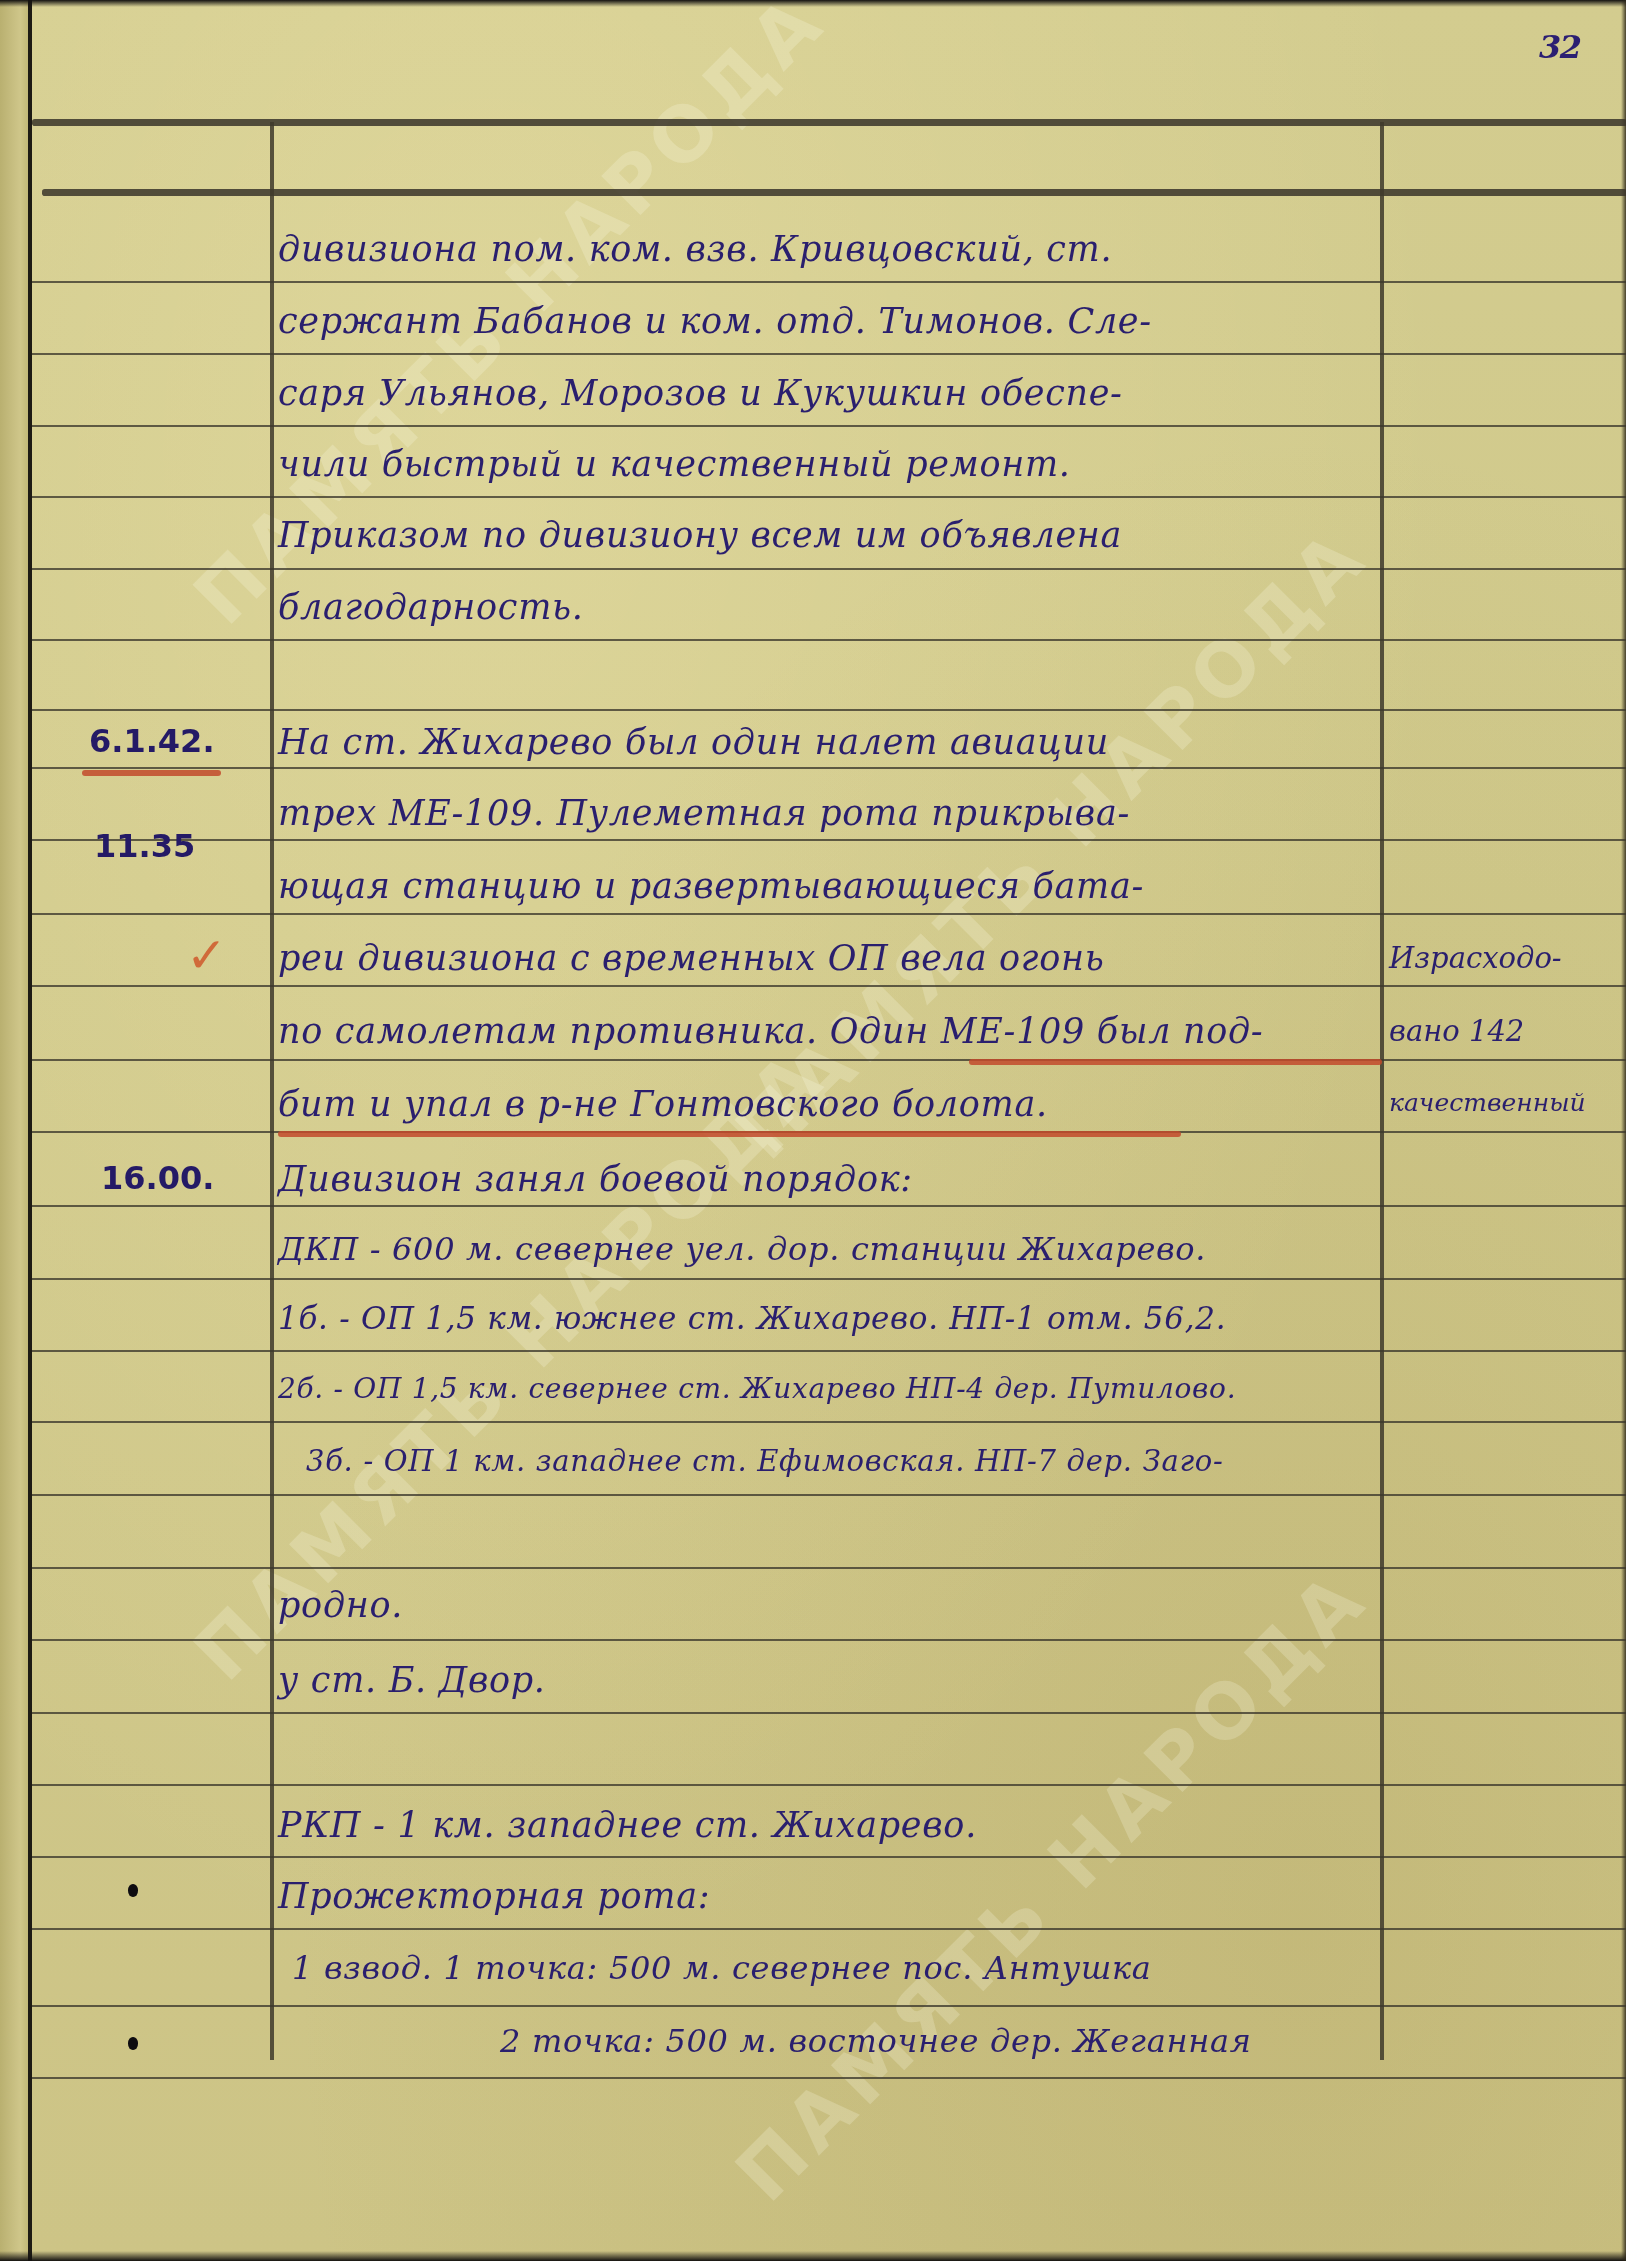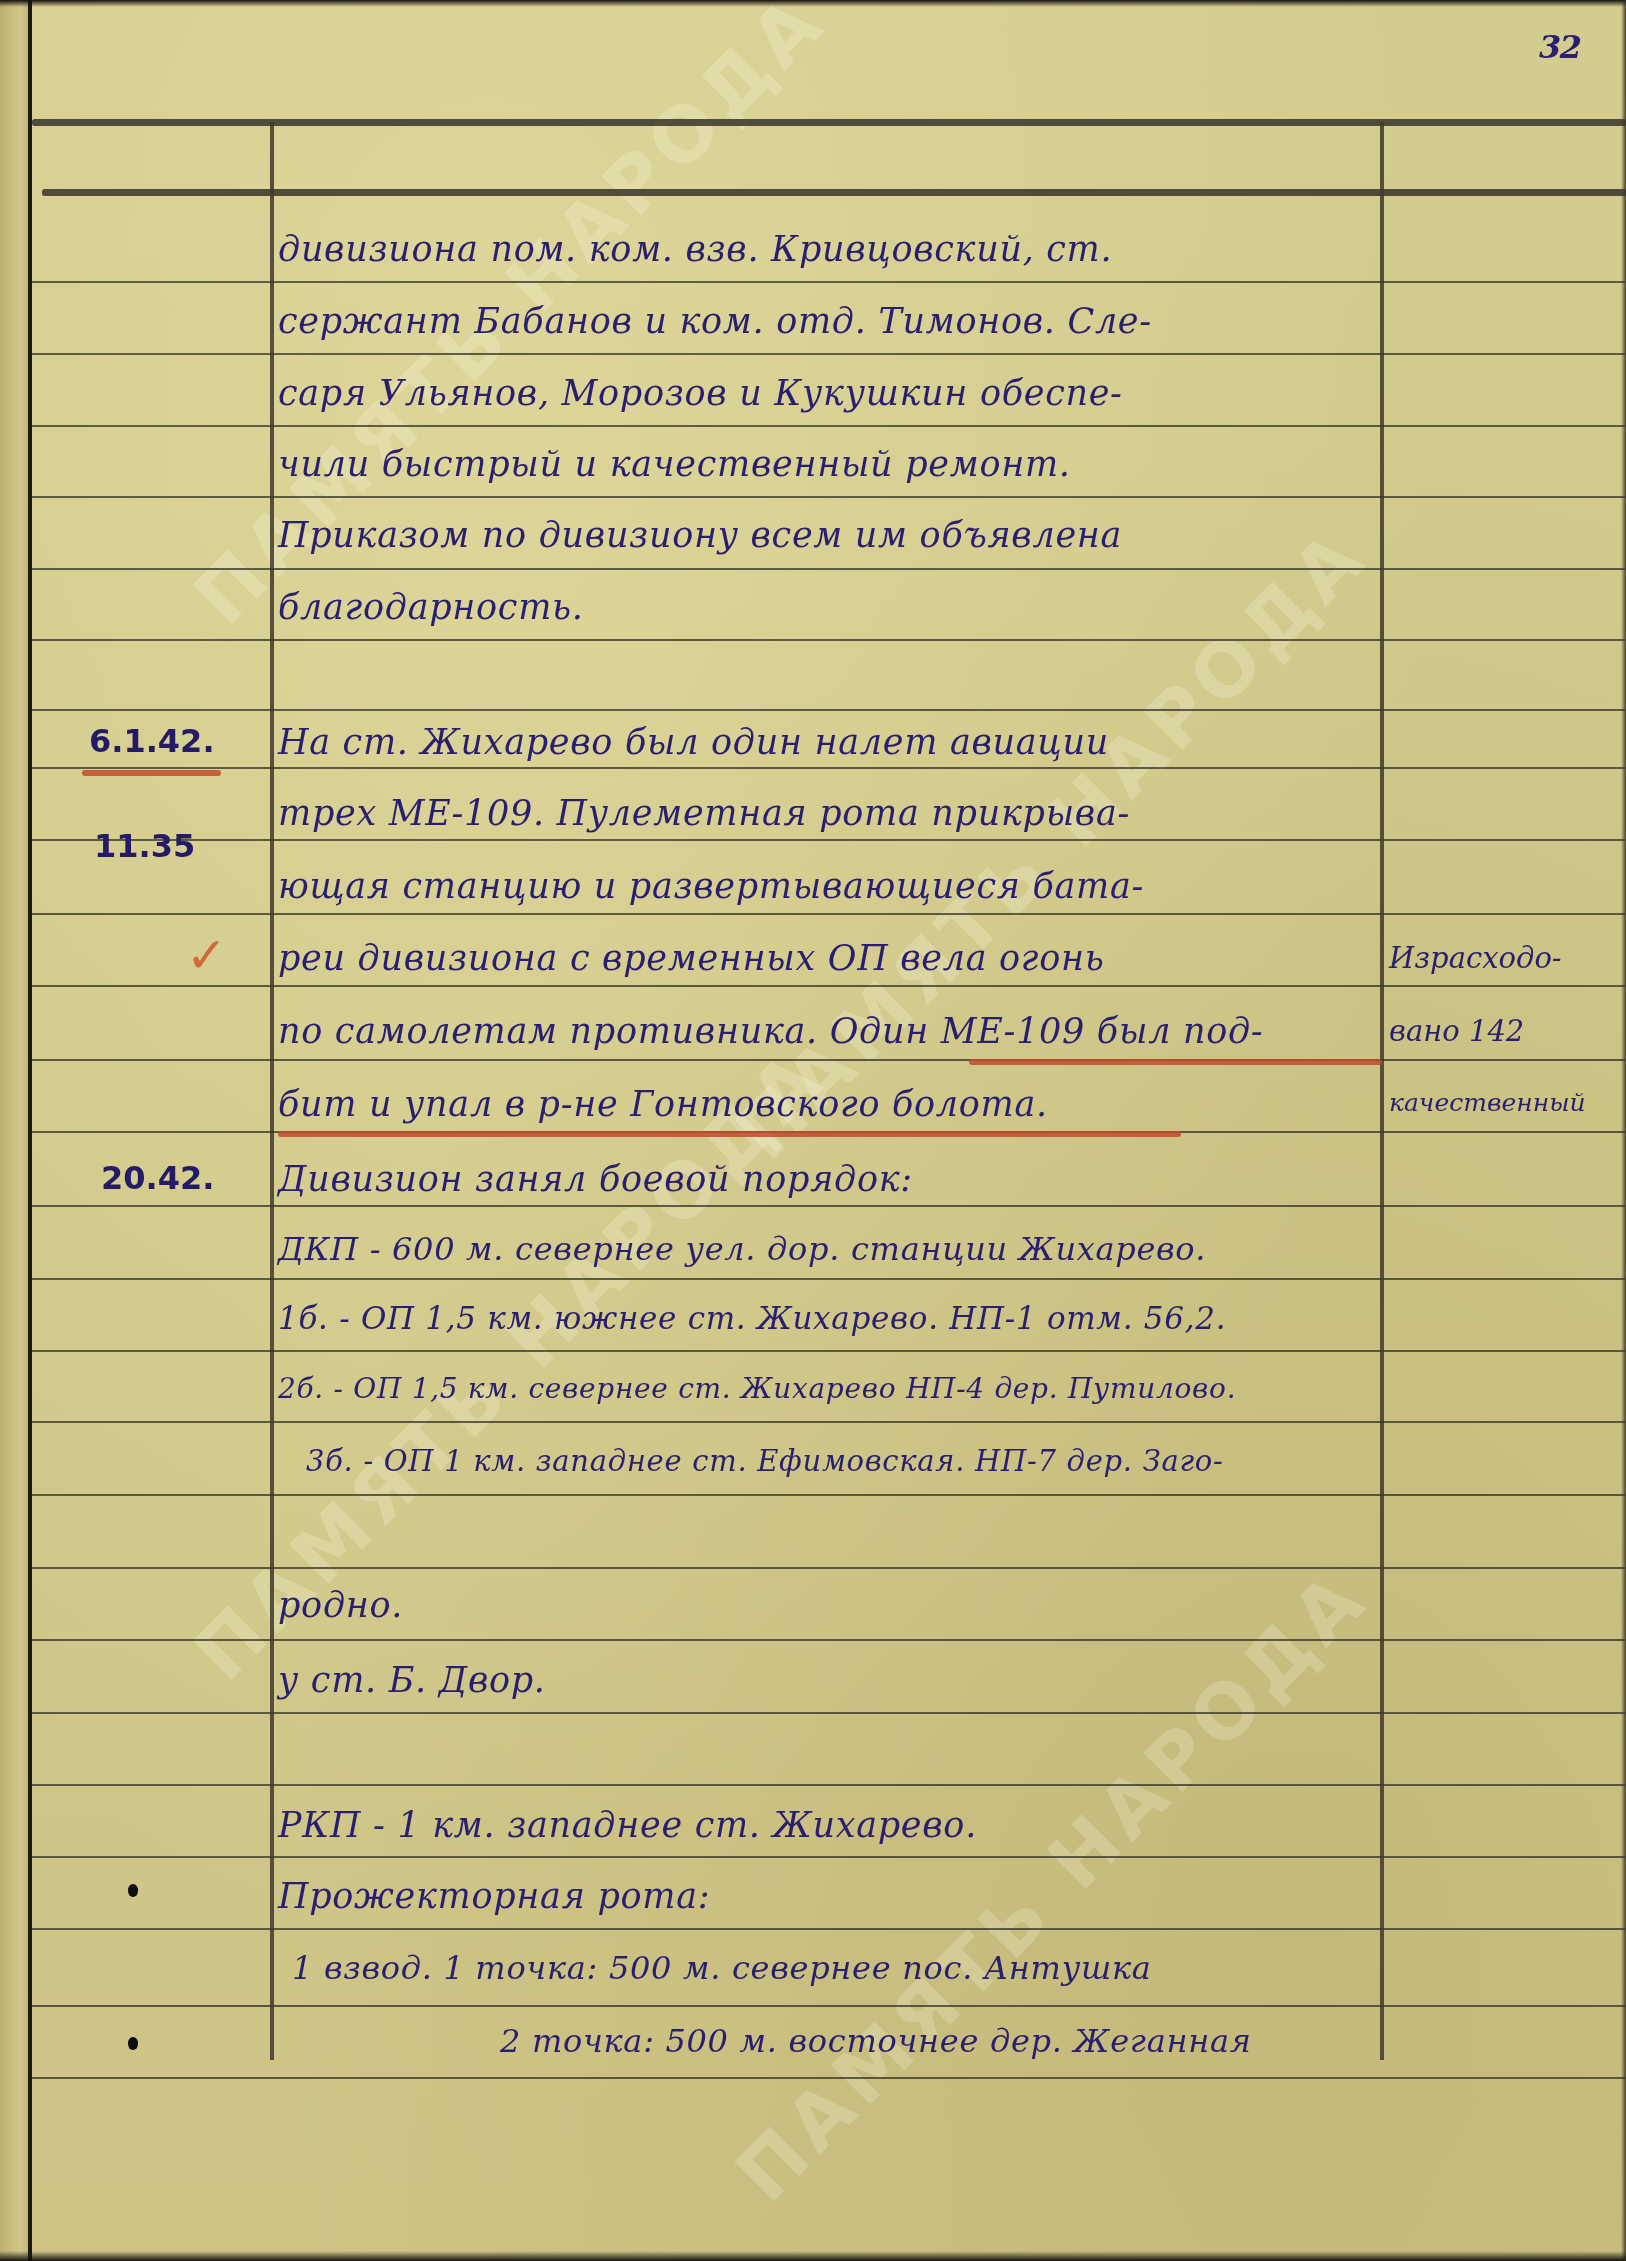--- a/index.html
+++ b/index.html
@@ -224,21 +224,21 @@
   <div class="line" style="left:278px; top:938px;">реи дивизиона с временных ОП вела огонь</div>
   <div class="line" style="left:278px; top:1011px;font-style:italic;">по самолетам противника. Один МЕ-109 был под-</div>
   <div class="red-underline" style="left:969px; top:1059px; width:413px;"></div>
   <div class="line" style="left:278px; top:1084px;">бит и упал в р-не Гонтовского болота.</div>
   <div class="red-underline" style="left:278px; top:1131px; width:903px;"></div>
 
   <div class="remark" style="left:1389px; top:941px;">Израсходо-</div>
   <div class="remark" style="left:1389px; top:1014px;">вано 142</div>
   <div class="remark" style="left:1389px; top:1088px; font-size:25px;">качественный</div>
 
-  <div class="date-cell" style="left:101px; top:1159px;">20.42.</div>
+  <div class="date-cell" style="left:101px; top:1159px;">16.00.</div>
 
   <div class="line" style="left:278px; top:1159px;">Дивизион занял боевой порядок:</div>
   <div class="line" style="left:278px; top:1230px; font-size:32px;">ДКП - 600 м. севернее уел. дор. станции Жихарево.</div>
   <div class="line" style="left:278px; top:1300px; font-size:31px;">1б. - ОП 1,5 км. южнее ст. Жихарево. НП-1 отм. 56,2.</div>
   <div class="line" style="left:278px; top:1372px; font-size:28px;">2б. - ОП 1,5 км. севернее ст. Жихарево НП-4 дер. Путилово.</div>
   <div class="line" style="left:278px; top:1444px; font-size:29px;margin-left:28px;">3б. - ОП 1 км. западнее ст. Ефимовская. НП-7 дер. Заго-</div>
   <div class="line" style="left:278px; top:1577px;margin-top:8px;">родно.</div>
   <div class="line" style="left:278px; top:1660px;">у ст. Б. Двор.</div>
   <div class="line" style="left:278px; top:1805px;">РКП - 1 км. западнее ст. Жихарево.</div>
   <div class="line" style="left:278px; top:1876px;">Прожекторная рота:</div>

